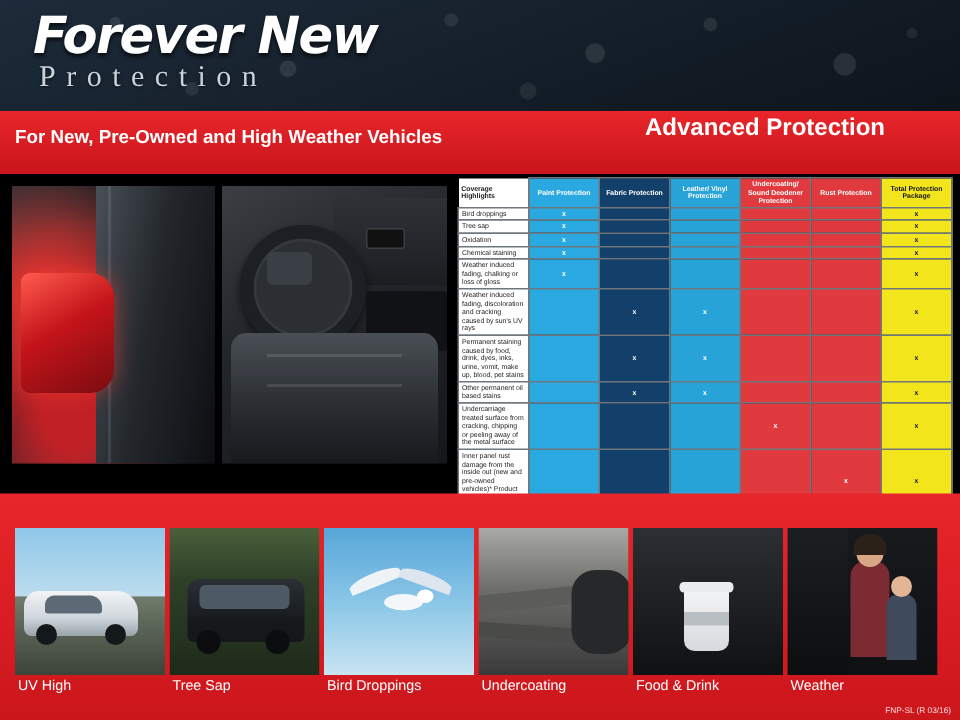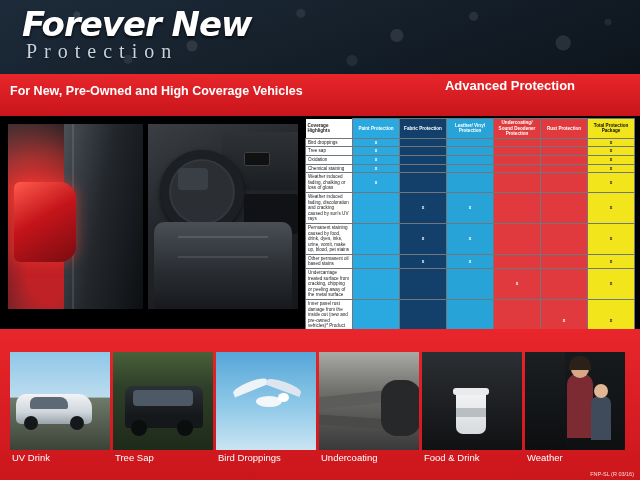--- a/index.html
+++ b/index.html
@@ -44,21 +44,21 @@
   .redband{
     position:absolute;left:0;top:74px;width:640px;height:42px;
     background:linear-gradient(180deg,#e8262b 0%,#c8151b 100%);
   }
   .redband-left{
     position:absolute;left:10px;top:84px;width:320px;
     color:#fff;font-size:12.5px;font-weight:bold;
   }
   .redband-right{
     position:absolute;left:390px;top:78px;width:240px;text-align:center;
-    color:#fff;font-size:13px;font-weight:bold;line-height:15px;
+    color:#fff;font-size:16px;font-weight:bold;line-height:15px;
   }
 
   
   .mainpanel{
     position:absolute;left:0;top:116px;width:640px;height:213px;
     background:#000;
   }
 
   
   .photo{position:absolute;overflow:hidden;}
@@ -201,21 +201,21 @@
 <body>
 
 <div class="page">
 
   <div class="hero"></div>
   <div class="hero-title">Forever New</div>
   <div class="hero-sub">Protection</div>
   <div class="sheen"></div>
 
   <div class="redband"></div>
-  <div class="redband-left">For New, Pre-Owned and High Coverage Vehicles</div>
+  <div class="redband-left">For New, Pre-Owned and High Weather Vehicles</div>
   <div class="redband-right">
     <div>Advanced Protection</div>
   </div>
 
   <div class="mainpanel"></div>
 
   <div class="photo photo-tail">
     <div class="tail-body"></div>
     <div class="tail-seam"></div>
     <div class="tail-lamp"></div>
@@ -385,21 +385,21 @@
     <div class="img-child">
       <div class="ch-door"></div>
       <div class="ch-mom"></div>
       <div class="ch-head"></div>
       <div class="ch-hair"></div>
       <div class="ch-kid"></div>
       <div class="ch-kidhead"></div>
     </div>
   </div>
 
-  <div style="position: absolute; left: 12px; top: 452px; color: rgb(255, 255, 255); font-size: 9.5px; font-family: &quot;Liberation Sans&quot;, sans-serif;">UV Drink</div>
+  <div style="position: absolute; left: 12px; top: 452px; color: rgb(255, 255, 255); font-size: 9.5px; font-family: &quot;Liberation Sans&quot;, sans-serif;">UV High</div>
   <div style="position: absolute; left: 115px; top: 452px; color: rgb(255, 255, 255); font-size: 9.5px; font-family: &quot;Liberation Sans&quot;, sans-serif;">Tree Sap</div>
   <div style="position: absolute; left: 218px; top: 452px; color: rgb(255, 255, 255); font-size: 9.5px; font-family: &quot;Liberation Sans&quot;, sans-serif;">Bird Droppings</div>
   <div style="position: absolute; left: 321px; top: 452px; color: rgb(255, 255, 255); font-size: 9.5px; font-family: &quot;Liberation Sans&quot;, sans-serif;">Undercoating</div>
   <div style="position: absolute; left: 424px; top: 452px; color: rgb(255, 255, 255); font-size: 9.5px; font-family: &quot;Liberation Sans&quot;, sans-serif;">Food &amp; Drink</div>
   <div style="position: absolute; left: 527px; top: 452px; color: rgb(255, 255, 255); font-size: 9.5px; font-family: &quot;Liberation Sans&quot;, sans-serif;">Weather</div>
 
   <div class="code">FNP-SL (R 03/16)</div>
 </div>
 
 </body></html>

